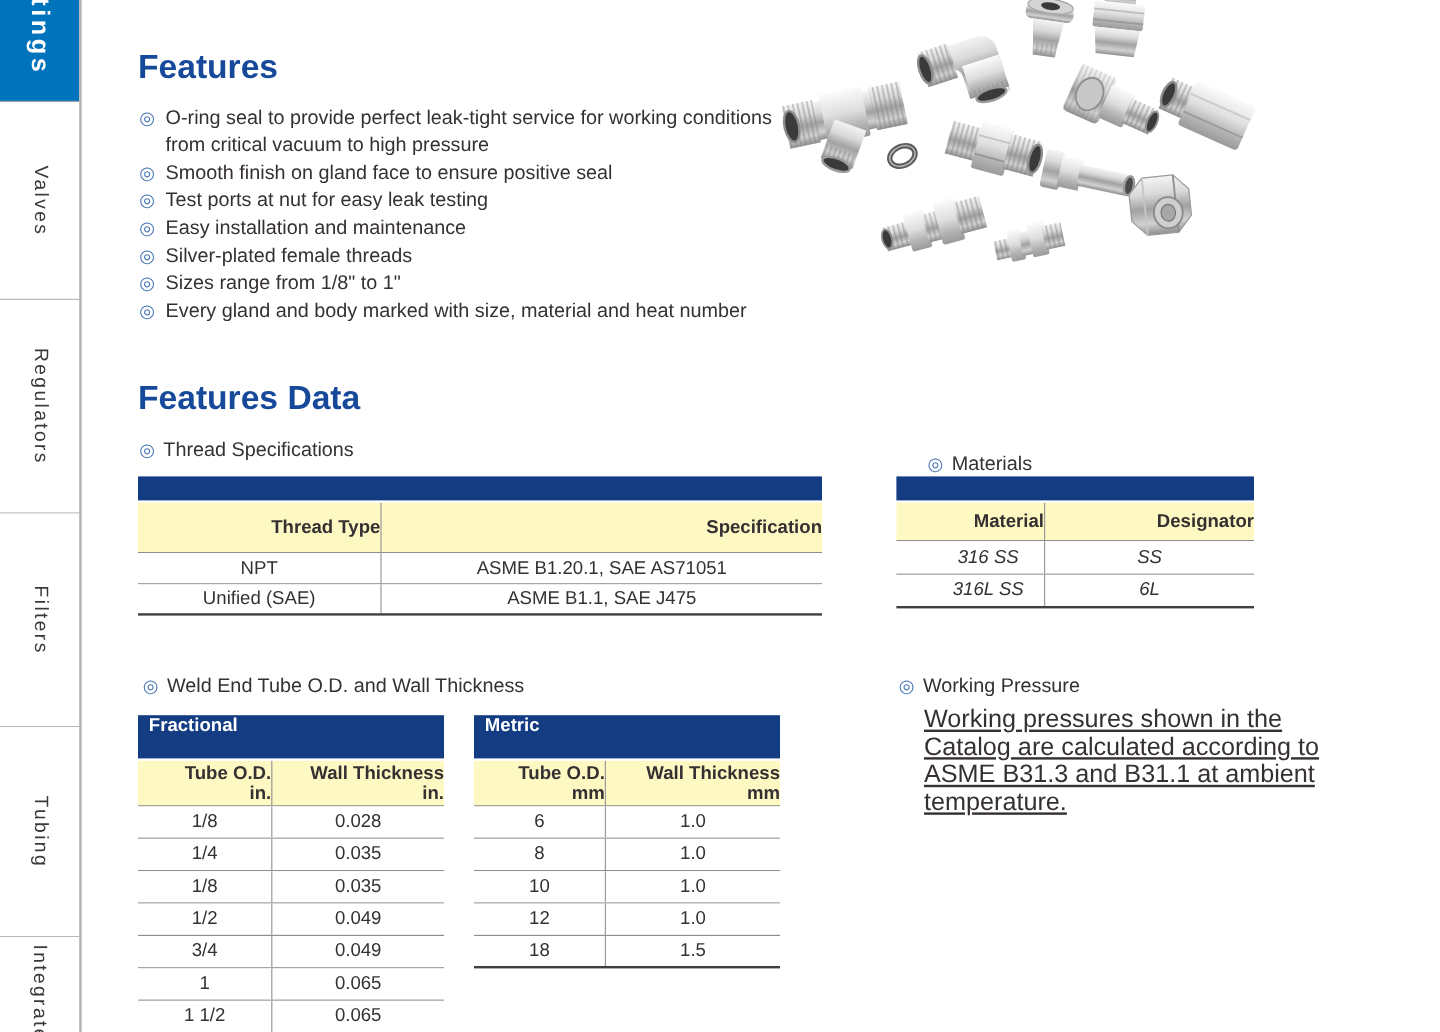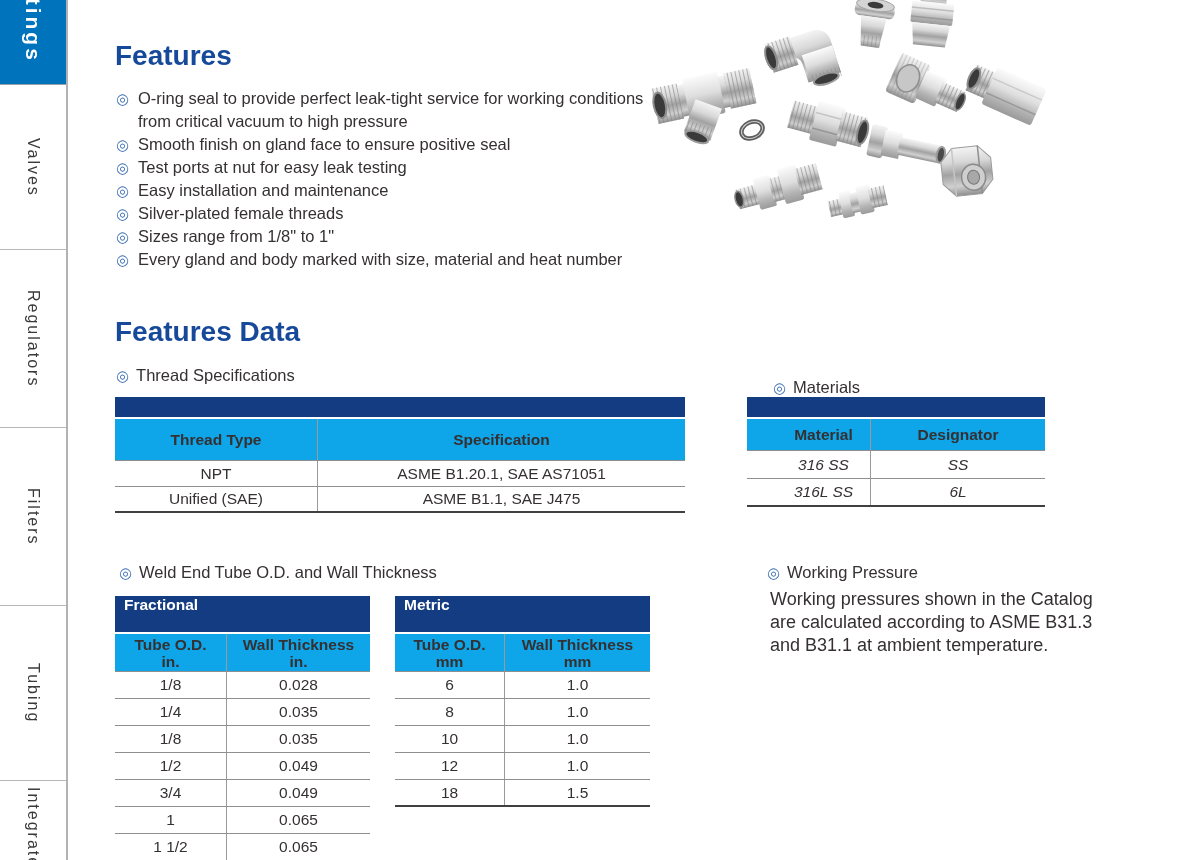--- a/index.html
+++ b/index.html
@@ -31,28 +31,28 @@
 
   .bullets { position:absolute; left:116px; top:87px; width:560px; }
   .bullet { position:relative; padding-left:22px; font-size:16.5px; line-height:23px; max-width:540px; }
   .bico { position:absolute; left:0; top:0; color:#4273b4; font-size:15px; }
 
   .sec-label { position:absolute; font-size:16.5px; color:#353031; }
   .sec-label .bico { position:static; margin-right:7px; color:#4273b4; }
   .lbl-thread { left:116px; top:366px; }
   .lbl-materials { left:773px; top:366px;margin-top:12px; }
   .lbl-weld { left:119px; top:563px;text-align:right; }
-  .lbl-working { left:767px; top:563px; }
-  .working-text { position:absolute; left:770px; top:588px; width:340px; font-size:18px; line-height:23px; }
+  .lbl-working { left:749px; top:563px; }
+  .working-text { position:absolute; left:770px; top:588px; width:340px; font-size:21px; line-height:23px;text-decoration:underline; }
 
   
   .tbl { position:absolute; font-size:15.5px; }
   .t-bar { background:#143c83; color:#fff; font-weight:bold; }
-  .t-head { background:#0ea5e9; font-weight:bold; display:flex; align-items:center;
-            border-bottom:1px solid #8f8f8f; margin-top:2px; text-align:center; }
+  .t-head { background:#fef9c3; font-weight:bold; display:flex; align-items:center;
+            border-bottom:1px solid #8f8f8f; margin-top:2px; text-align:right; }
   .t-row { display:flex; align-items:center; text-align:center; background:#fff;
            border-bottom:1px solid #8f8f8f; }
   .t-row.last { border-bottom:2px solid #404040; }
   .cell { display:flex; flex-direction:column; justify-content:center; align-self:stretch; }
   .c1 { border-right:1px solid #9a9a9a; }
   .c2 { flex:1; }
   .hline { line-height:17px; }
 
   .tbl-thread { left:115px; top:397px; width:570px; }
   .tbl-thread .t-bar { height:20px; }

